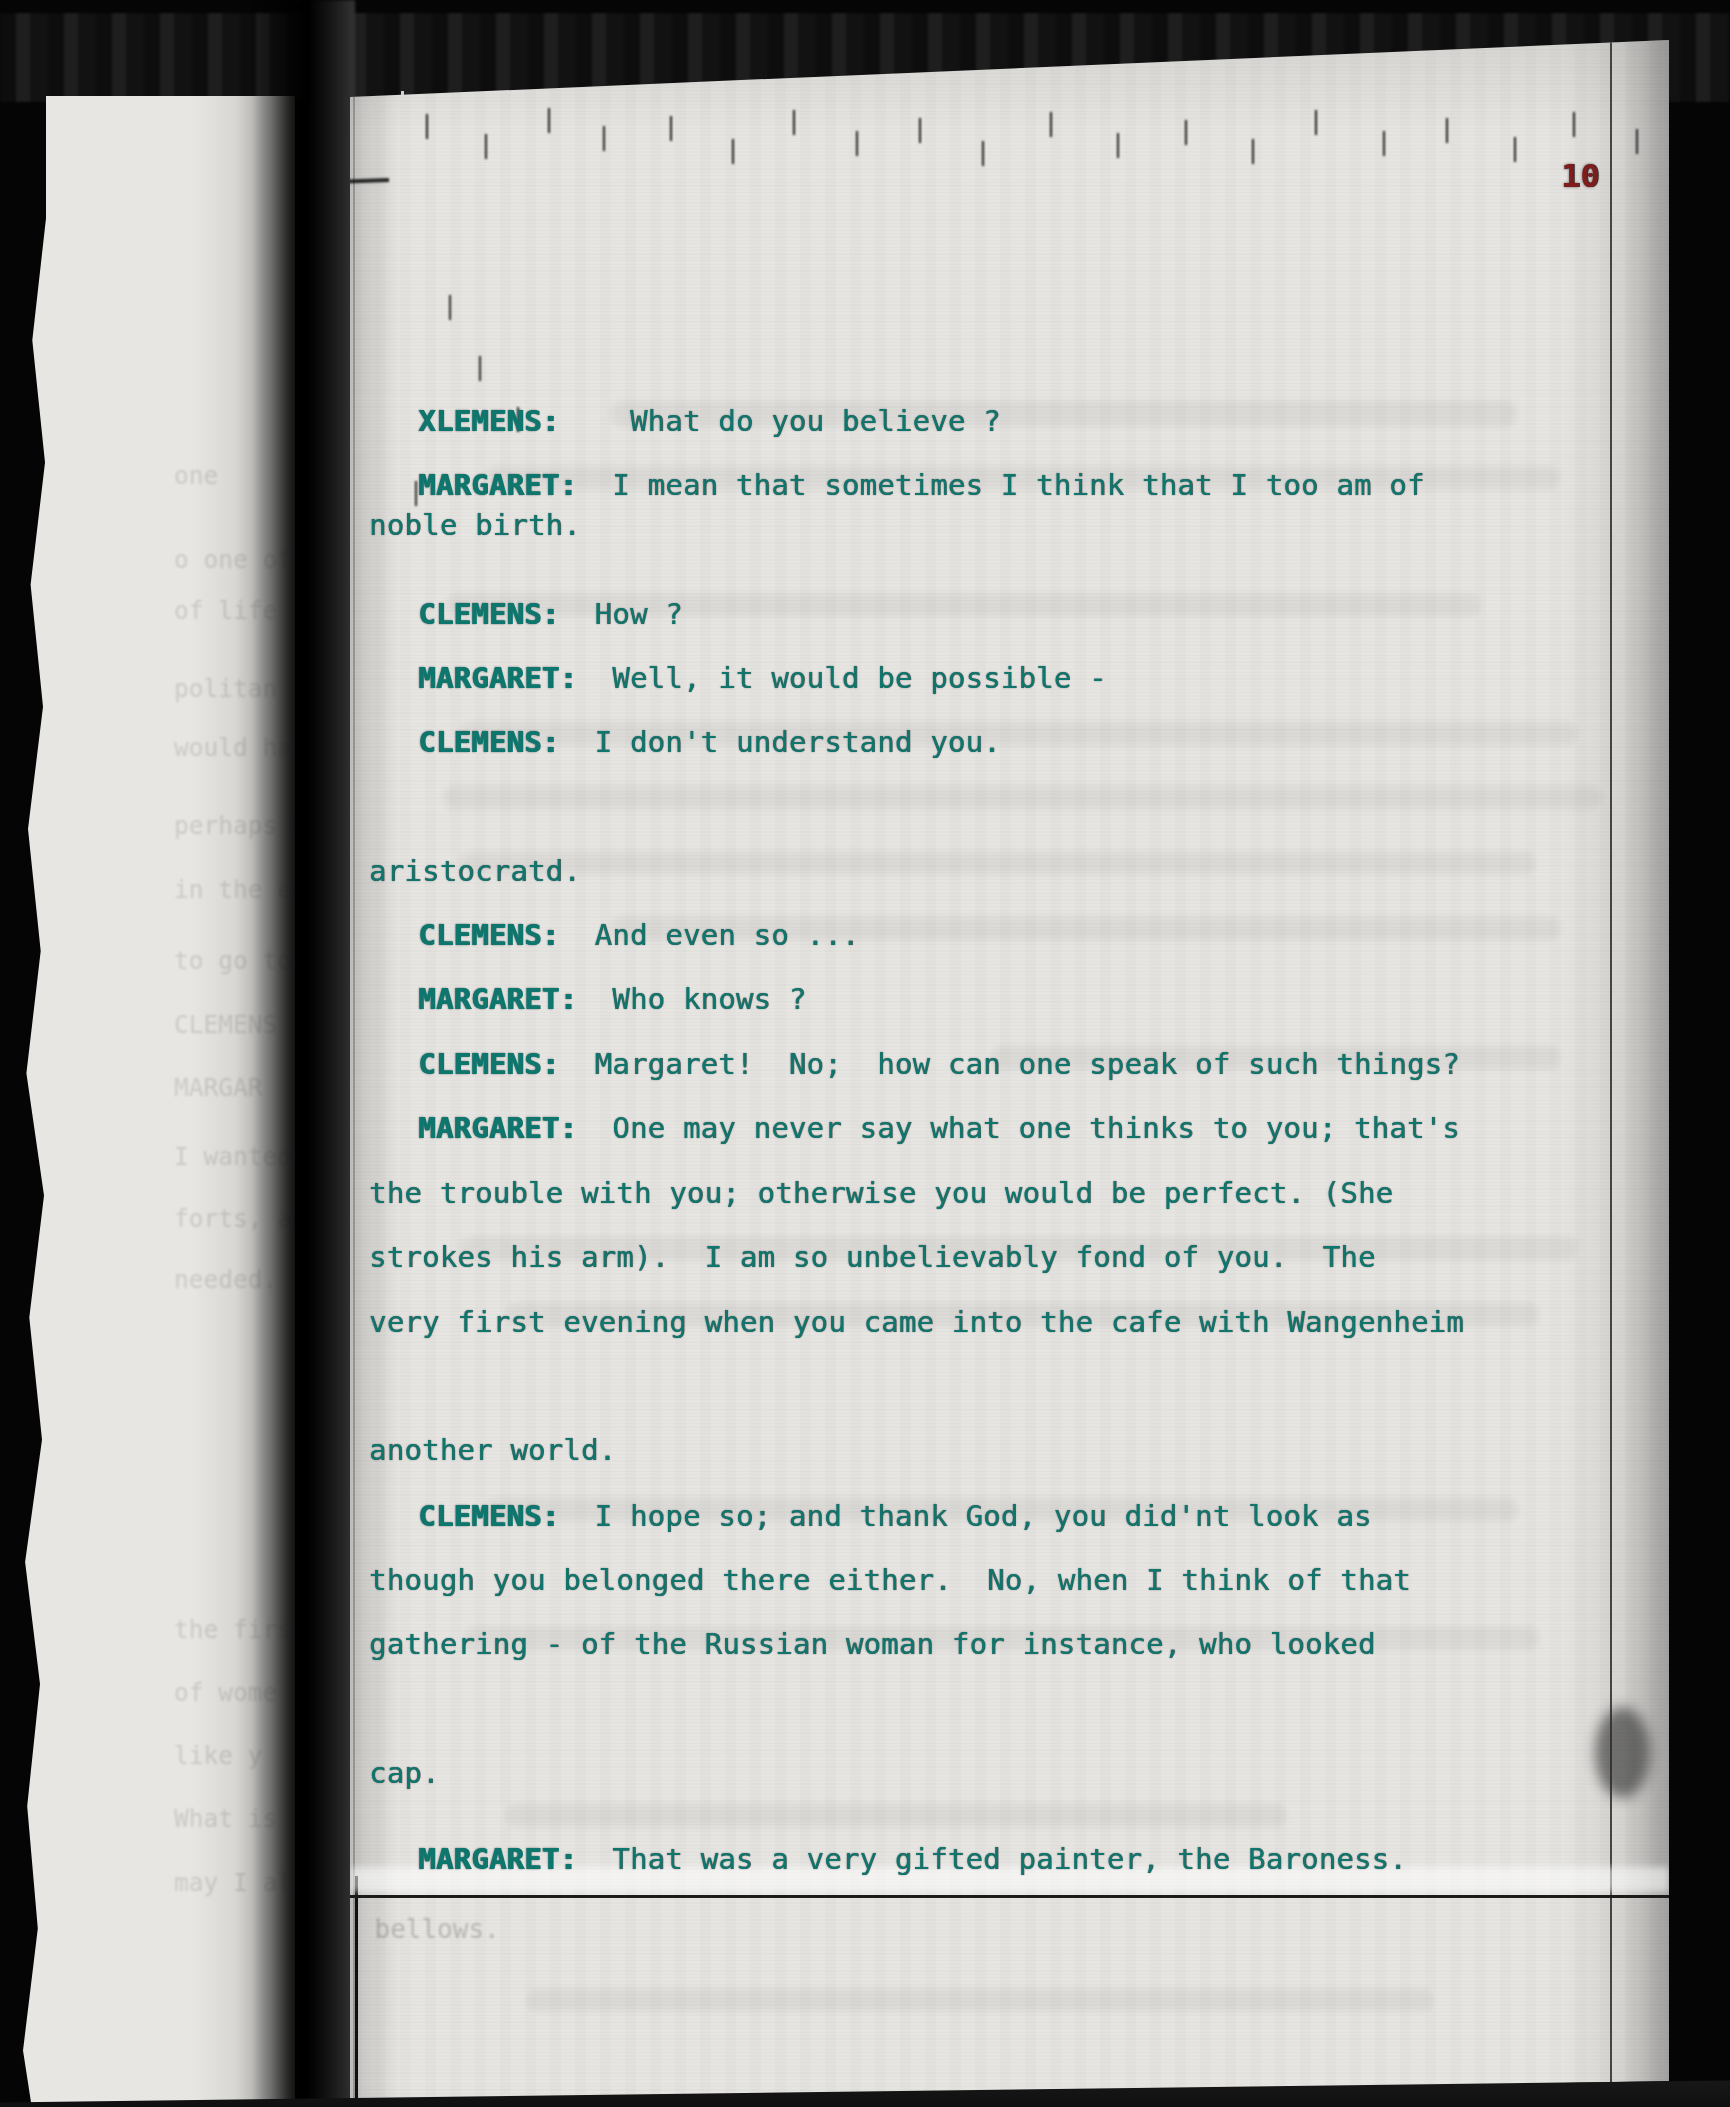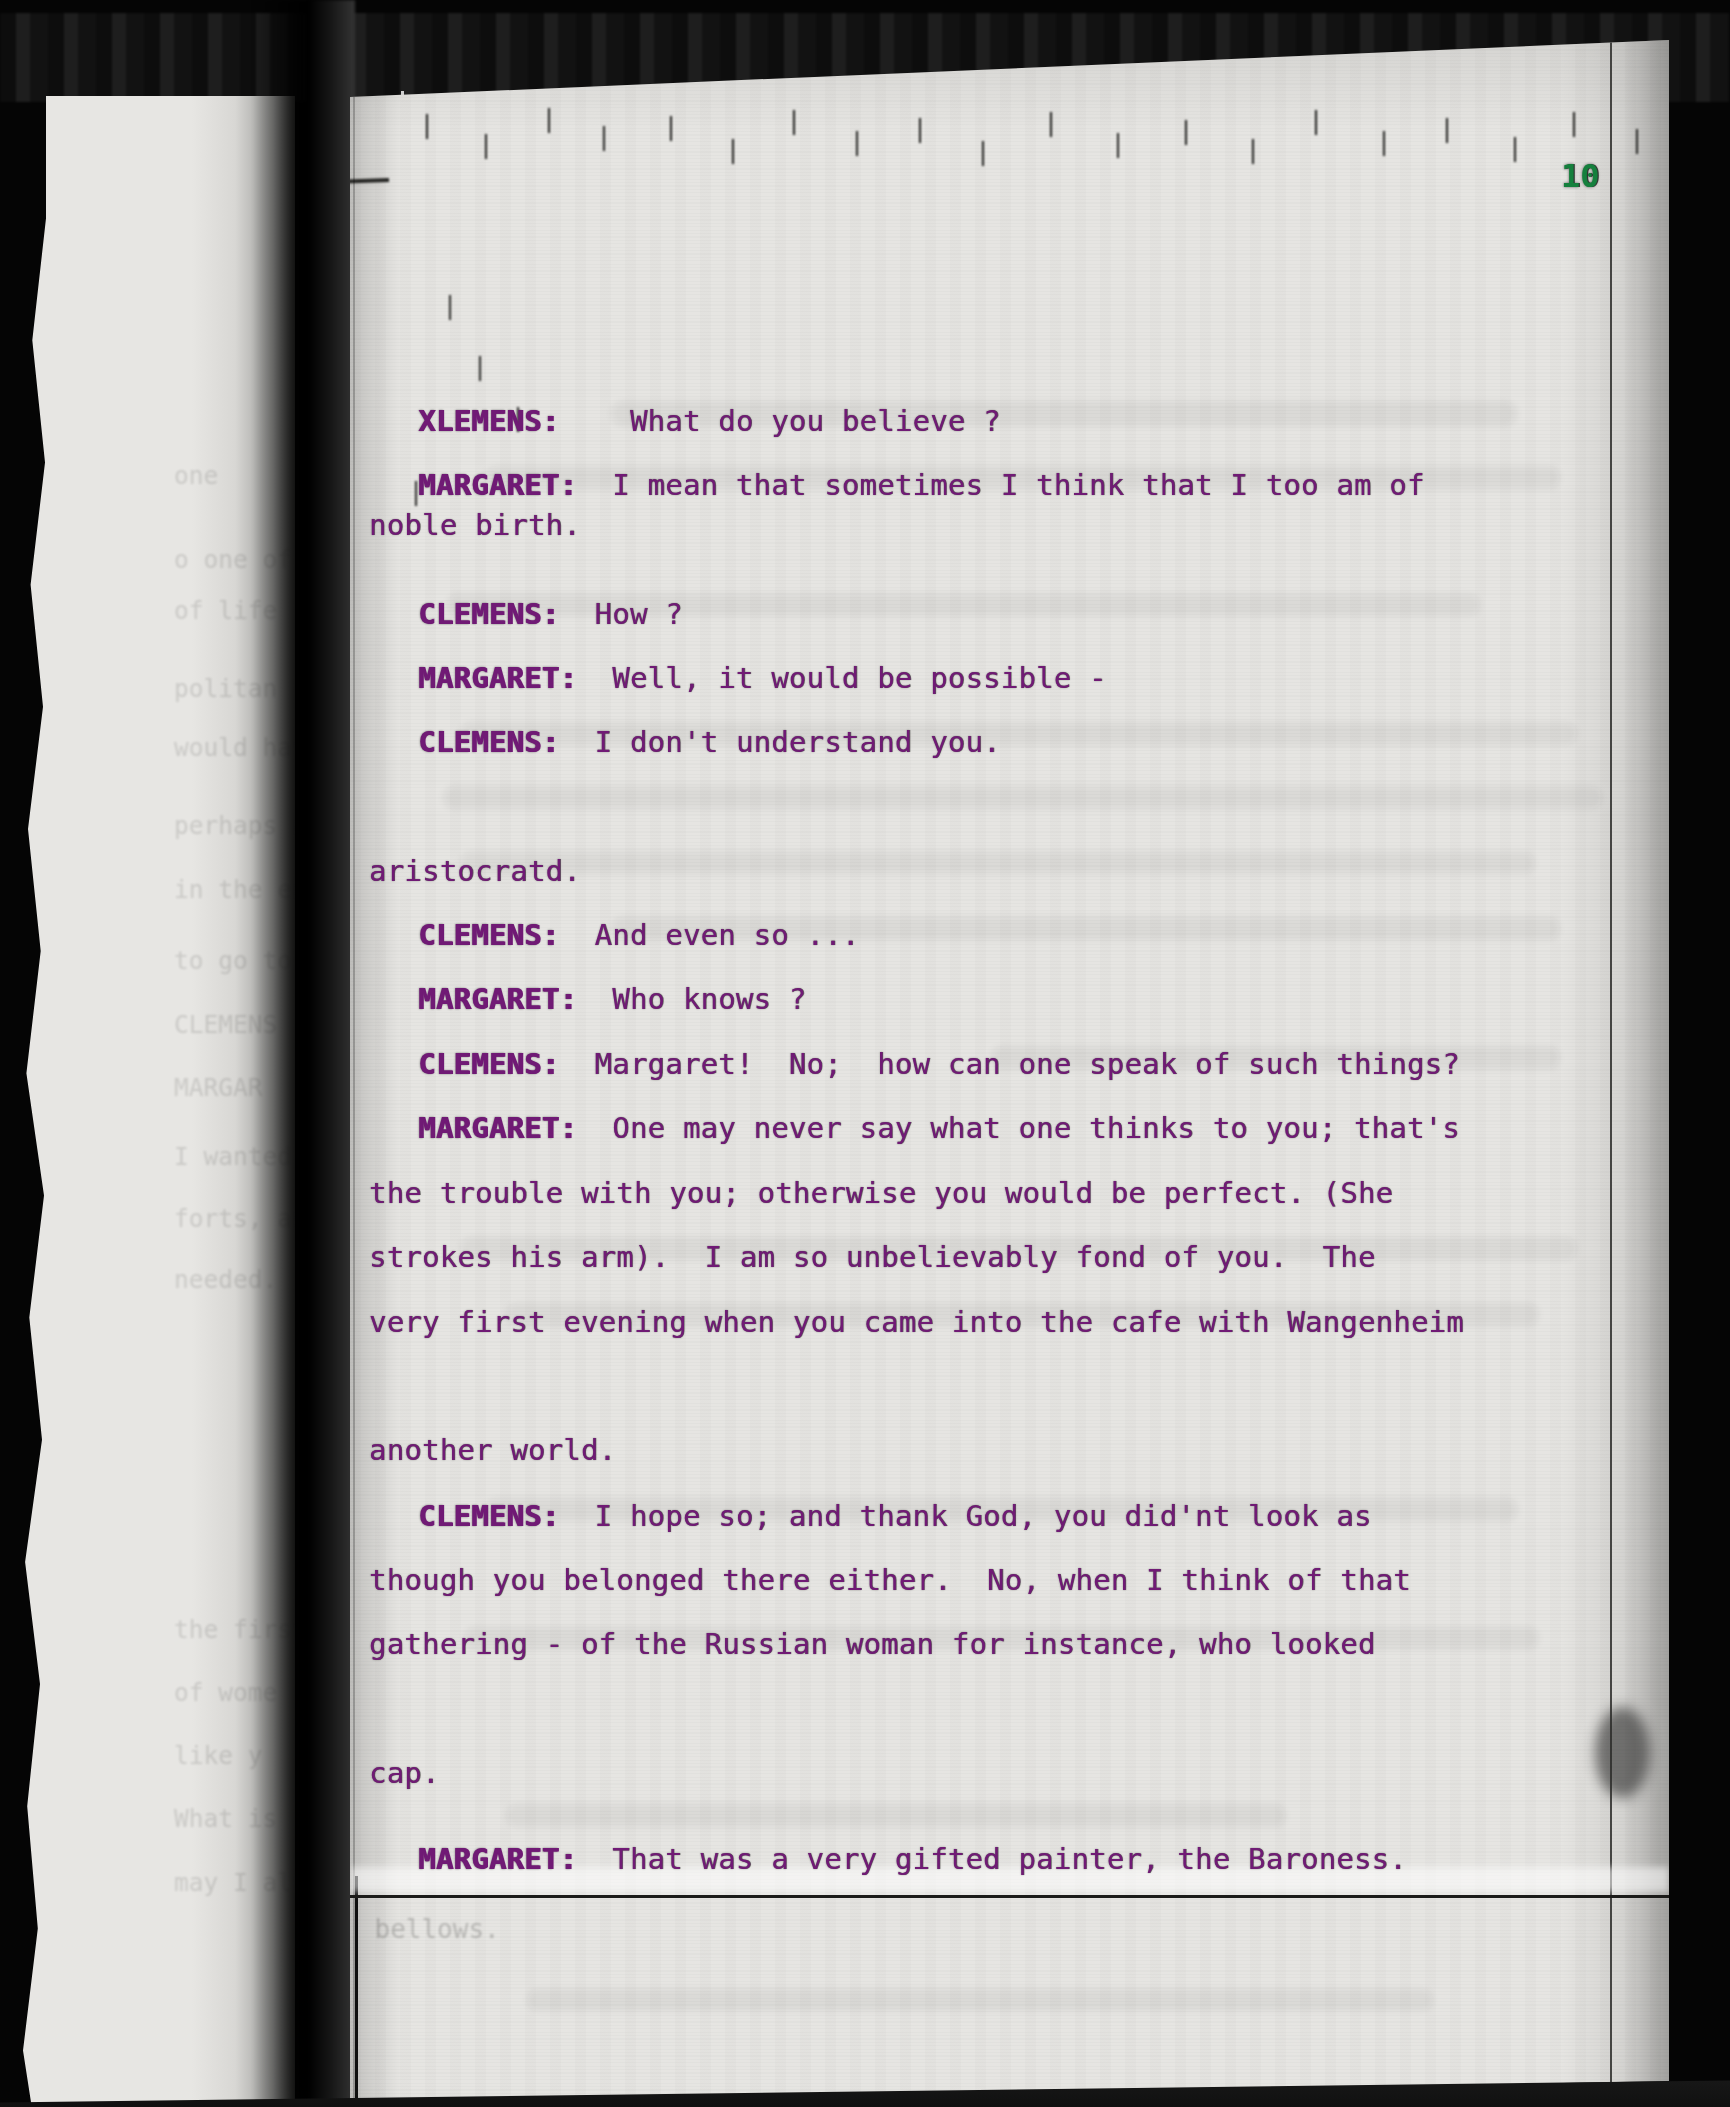--- a/index.html
+++ b/index.html
@@ -47,21 +47,21 @@
     background:
       linear-gradient(180deg,rgba(0,0,0,.10) 0,rgba(0,0,0,0) 135px),
       linear-gradient(270deg,rgba(0,0,0,.30) 0,rgba(0,0,0,.08) 46px,rgba(0,0,0,0) 110px),
       linear-gradient(90deg,rgba(0,0,0,.16) 0,rgba(0,0,0,0) 51px),
       linear-gradient(0deg,rgba(0,0,0,.12) 0,rgba(0,0,0,0) 110px),
       repeating-linear-gradient(0deg,rgba(0,0,0,.02) 0 1.3px,rgba(0,0,0,0) 1.3px 3.4px),
       repeating-linear-gradient(90deg,rgba(0,0,0,.015) 0 11px,rgba(0,0,0,0) 11px 25px);
   }
   .page-number{
     position:absolute;left:1211px;top:157px;
-    font-size:32px;font-weight:bold;color:#15803d;
+    font-size:32px;font-weight:bold;color:#7f1d1d;
     text-shadow:1.3px 0 0 rgba(15,15,15,.75),0 0 3px rgba(15,15,15,.6);
     filter:blur(0.6px);white-space:pre;
   }
   .vline-right{
     position:absolute;left:1260px;top:42px;width:1.7px;height:2041px;
     background:#2c2c2a;opacity:.85;filter:blur(0.4px);
   }
   .vline-left-faint{
     position:absolute;left:3.4px;top:0;width:2.1px;height:100%;
     background:rgba(0,0,0,.22);filter:blur(0.6px);
@@ -74,21 +74,21 @@
     position:absolute;left:0;top:1867px;width:100%;height:24.5px;
     background:rgba(255,255,255,.55);filter:blur(3.8px);
   }
   .h-rule{
     position:absolute;left:0;top:1895px;width:100%;height:3.4px;
     background:#1b1b19;filter:blur(0.6px);
   }
   
   .lines-wrap{position:absolute;left:0;top:0;width:100%;height:100%;filter:blur(0.6px);}
   .line{
-    position:absolute;left:19px;white-space:pre;font-size:29px;color:#701a75;letter-spacing:0.2px;
+    position:absolute;left:19px;white-space:pre;font-size:29px;color:#0f766e;letter-spacing:0.2px;
   }
   .line.indent{left:68px;}
   .line .speaker{
     font-weight:bold;
     text-shadow:1.1px 0 0 currentColor,0 0 2.1px rgba(15,15,15,.55);
   }
   .line .body-text{
     text-shadow:0.6px 0 0 rgba(22,22,20,.55),0 0 1.7px rgba(22,22,20,.45);
   }
   

